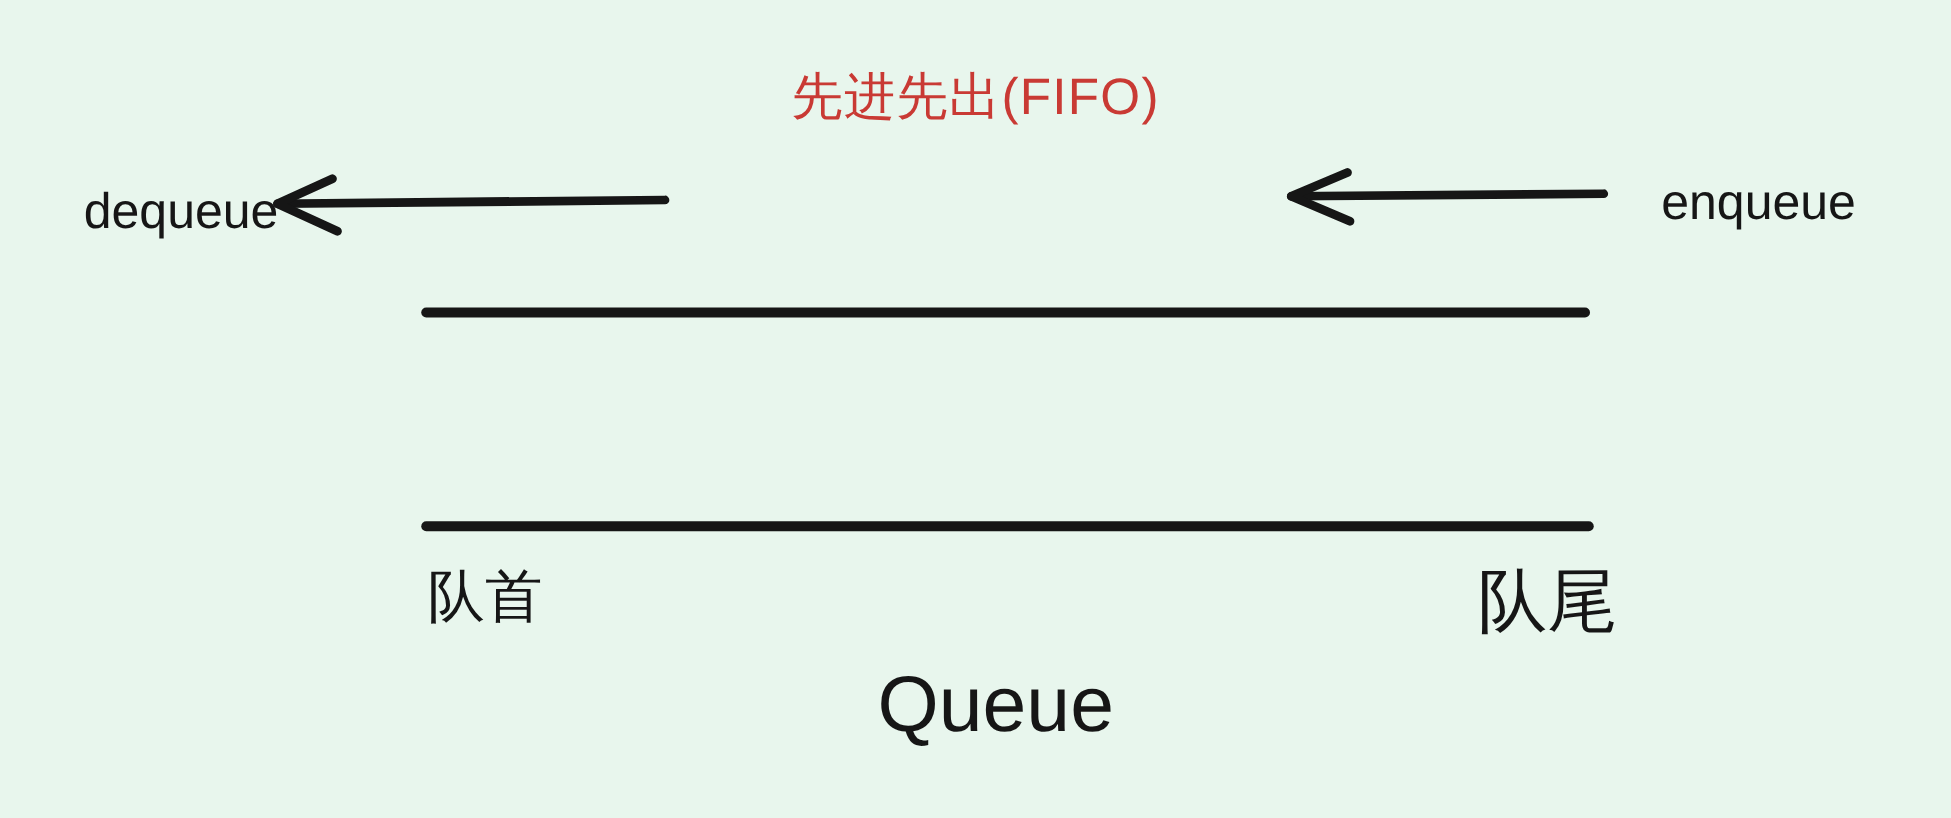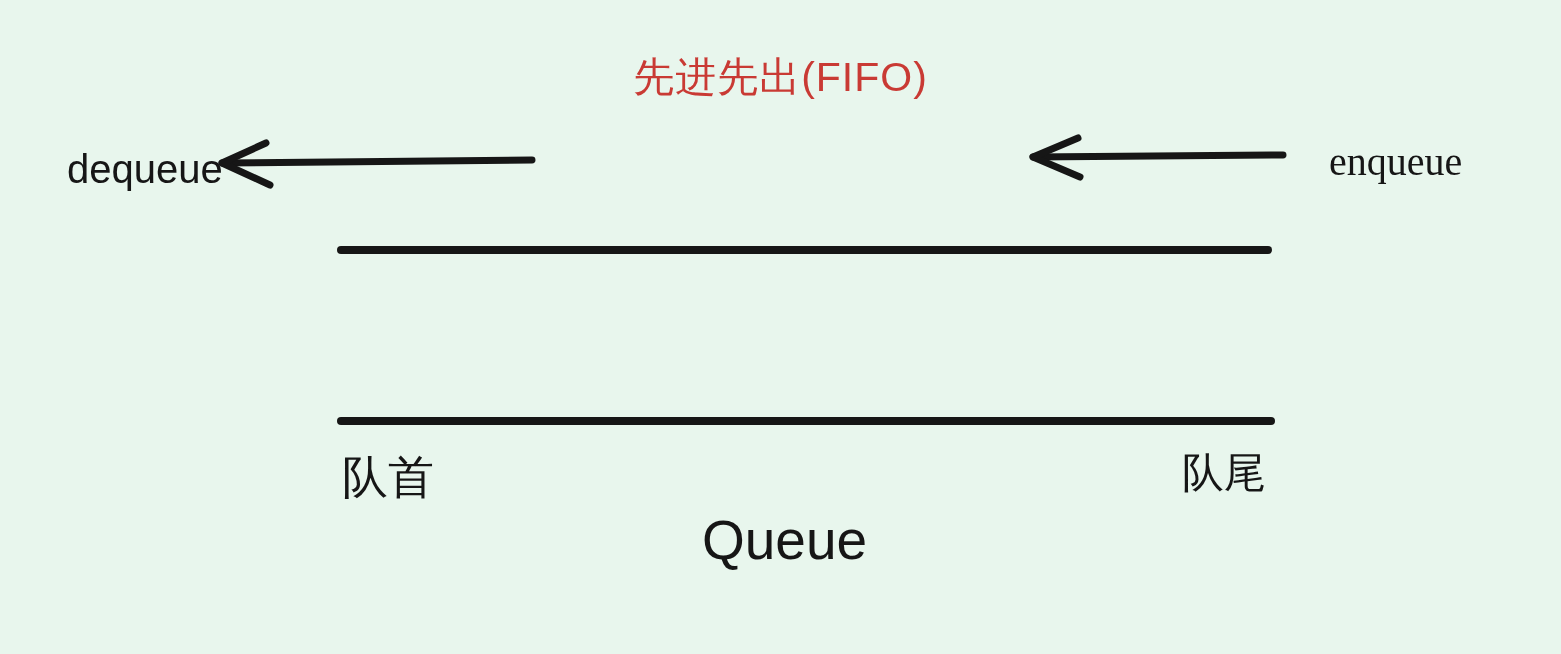--- a/index.html
+++ b/index.html
@@ -32,21 +32,21 @@
     letter-spacing:1px;
   }
   .op-label{
     position:absolute;
     font-size:40px;
     line-height:1.1;
     color:var(--ink);
     margin-left:16px;
   }
   .op-label.dequeue{ left:51px; top:147px; }
-  .op-label.enqueue{ left:1313px; top:140px;font-family:Liberation Serif, serif; }
+  .op-label.enqueue{ left:1313px; top:140px; }
   .arrow-svg{ position:absolute; display:block; }
   .arrow-svg.dequeue{ left:214px; top:130px; }
   .arrow-svg.enqueue{ left:1025px; top:124px; }
   .arrow-svg path{
     fill:none;
     stroke:var(--ink);
     stroke-width:7;
     stroke-linecap:round;
     stroke-linejoin:round;
   }
@@ -58,26 +58,26 @@
   }
   .queue-line.top{ left:337px; top:246px; width:935px; }
   .queue-line.bottom{ left:337px; top:417px; width:938px; }
   .end-label{
     position:absolute;
     color:var(--ink);
     line-height:1.1;
     text-align:right;
   }
   .end-label.front{ left:342px; top:452px; font-size:46px; }
-  .end-label.rear{ left:1182px; top:450px; font-size:42px; }
+  .end-label.rear{ left:1182px; top:450px; font-size:56px; }
   .caption{
     position:absolute;
     left:702px;
-    top:510px;
-    font-size:55px;
+    top:530px;
+    font-size:63px;
     line-height:1.1;
     color:var(--ink);
   }
   .watermark{
     position:absolute;
     right:4px;
     top:607px;
     font-size:28px;
     line-height:1.2;
     color:var(--watermark);

